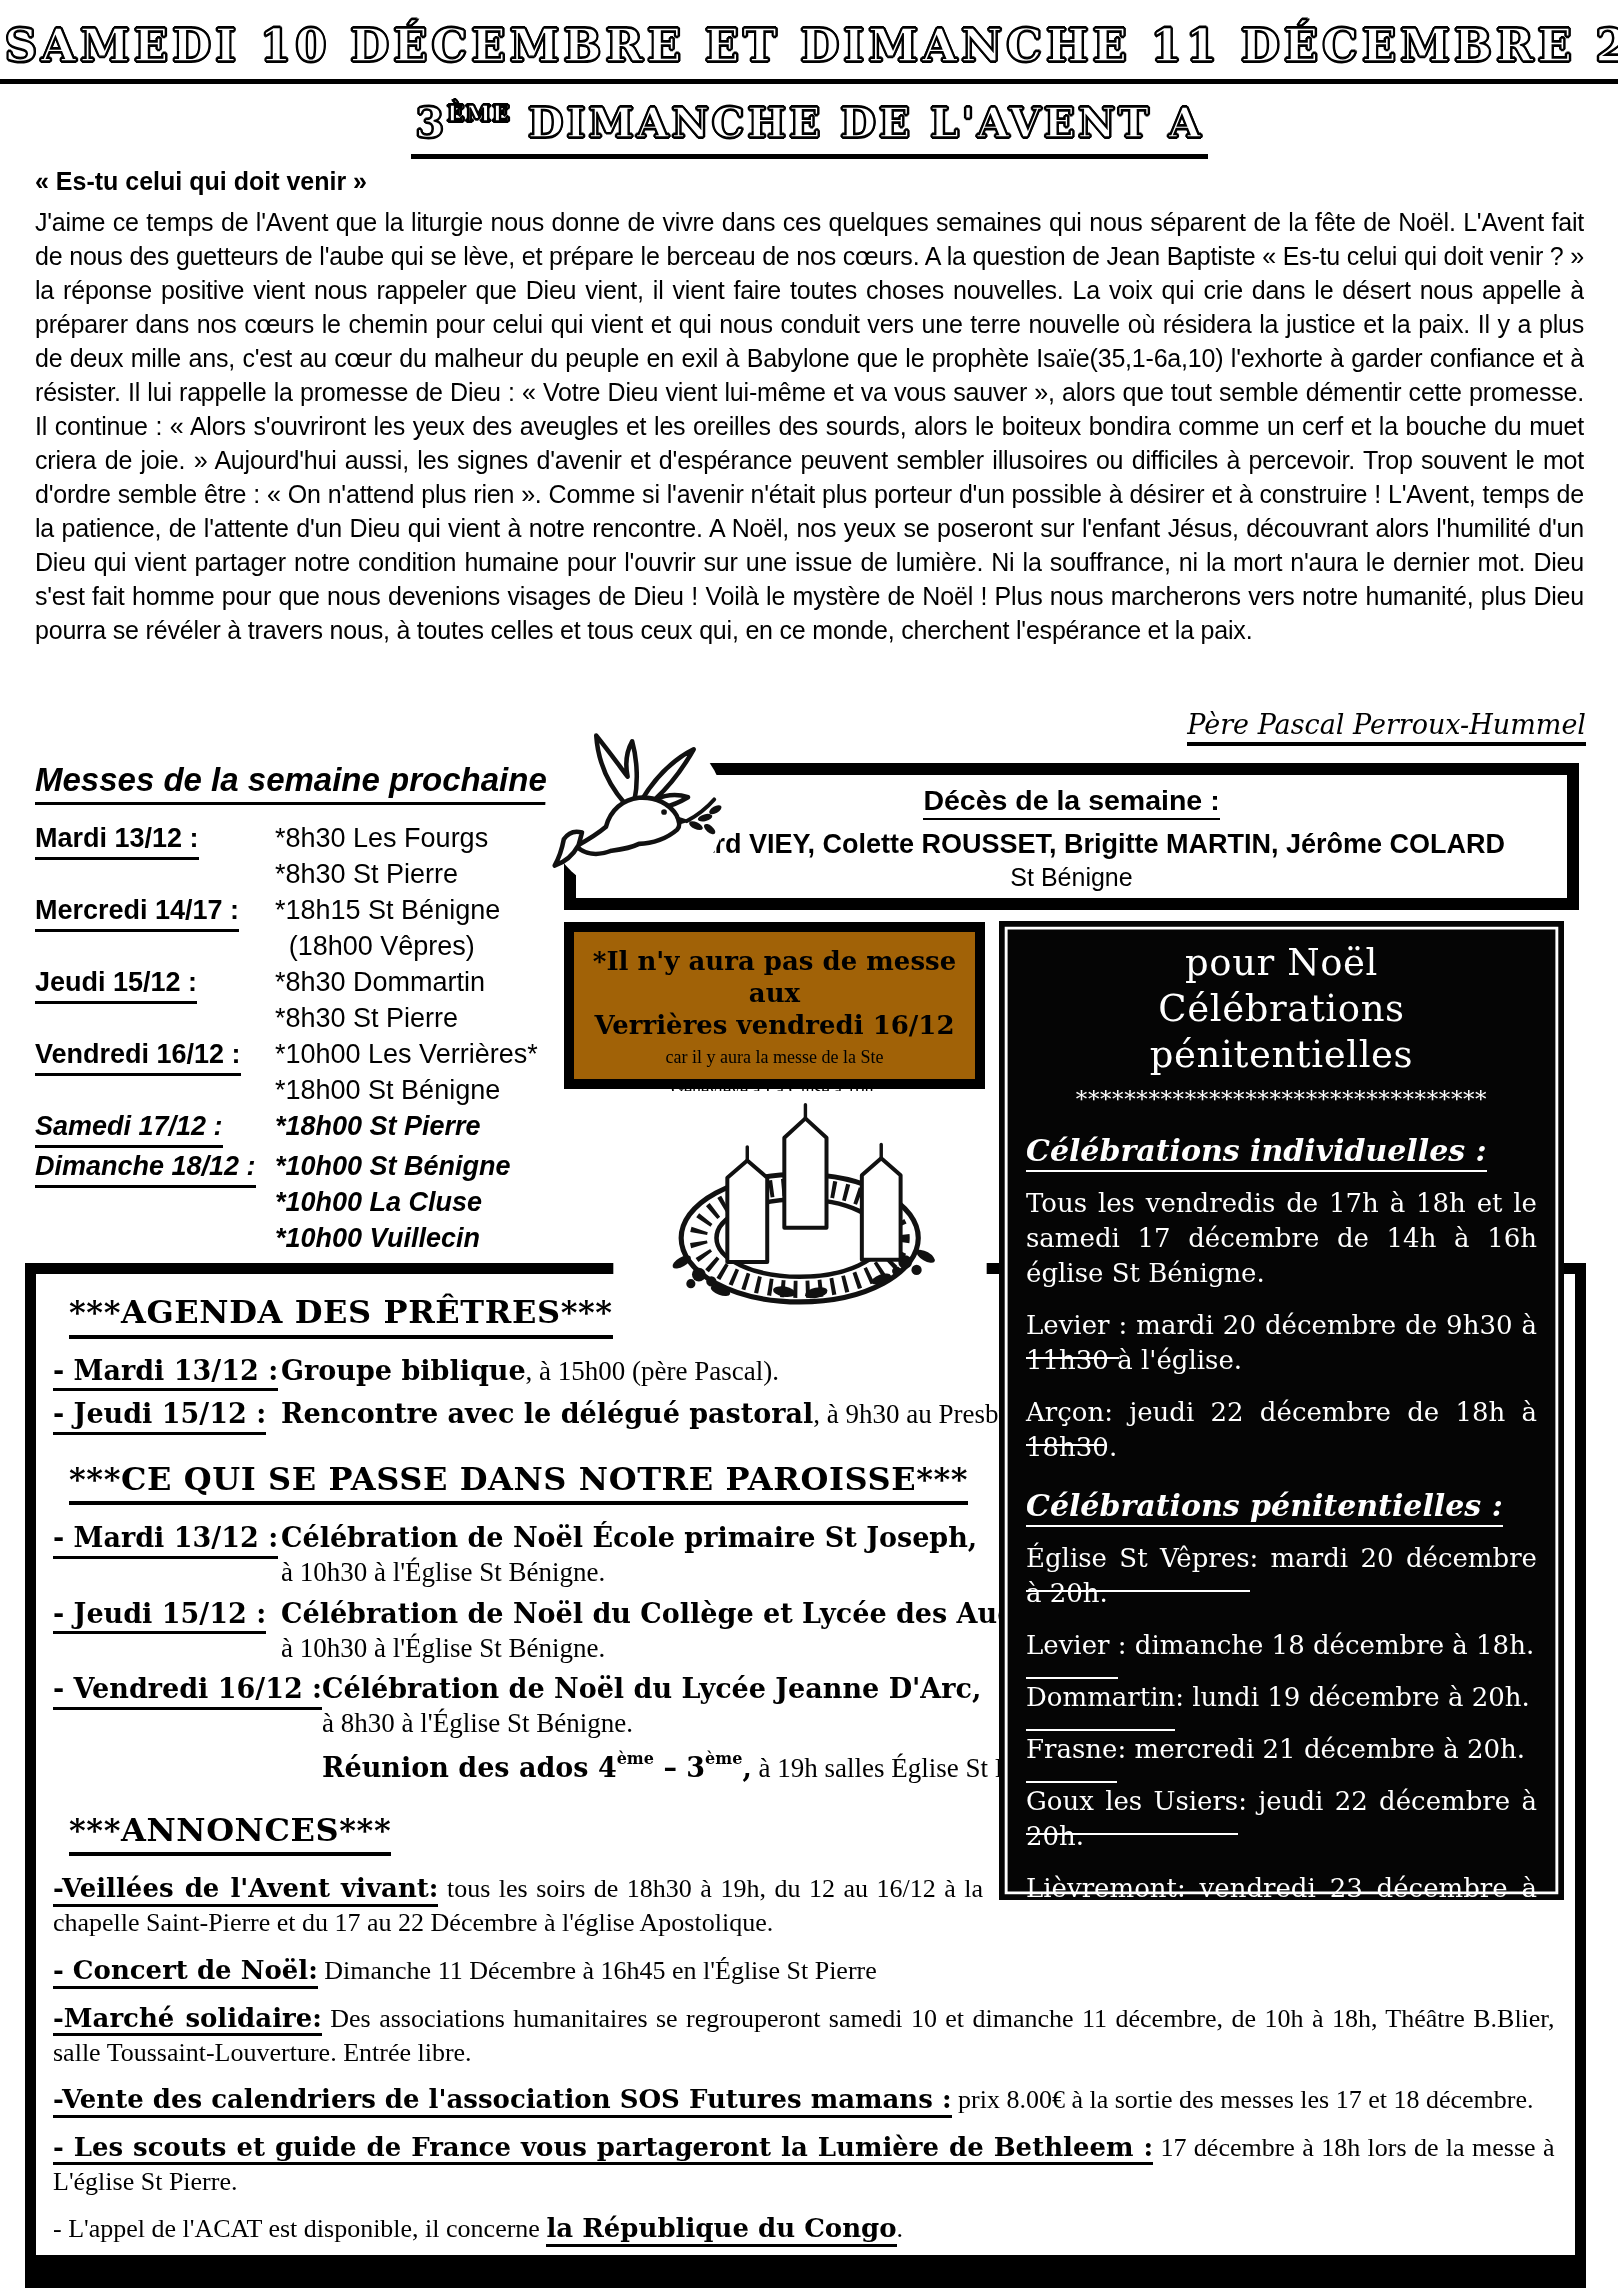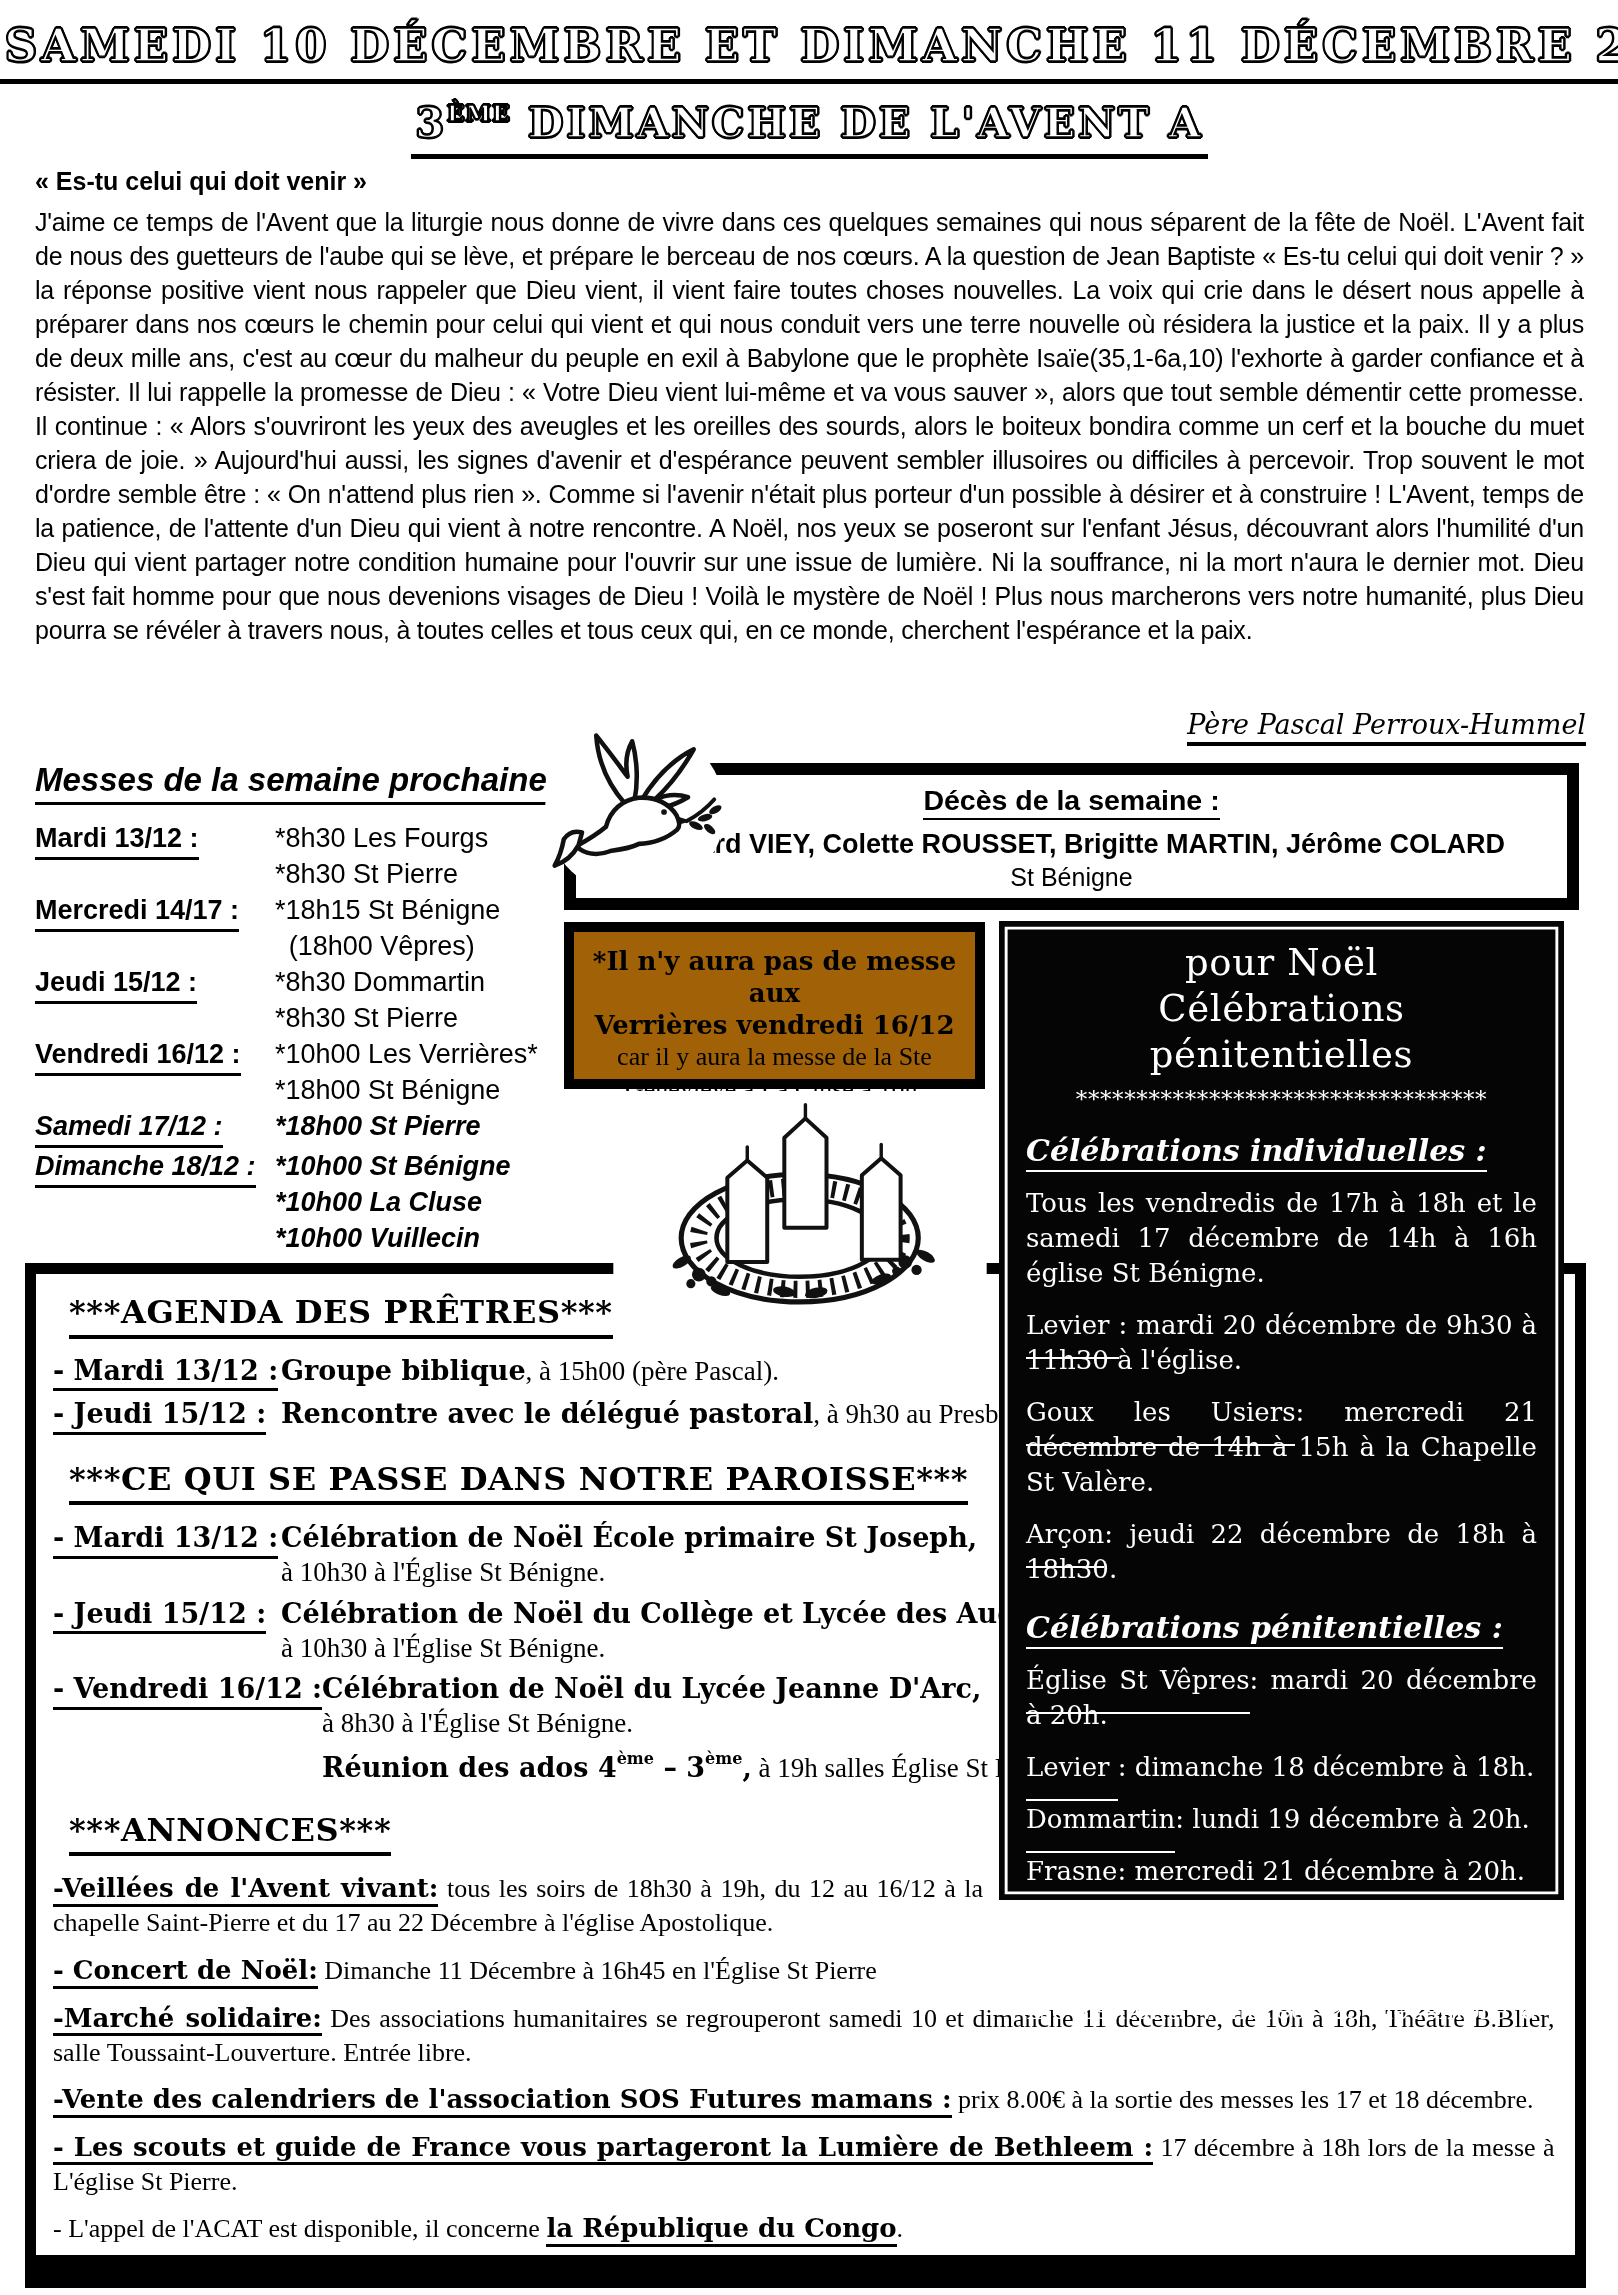--- a/index.html
+++ b/index.html
@@ -43,21 +43,21 @@
          border:12.6px solid #000;text-align:center;font-family:"Liberation Sans",sans-serif;
          padding-top:9px;z-index:4;background:#fff;}
   .deces-title{display:inline-block;font-size:28.5px;font-weight:bold;border-bottom:2.9px solid #000;
                padding-bottom:1.1px;}
   .deces-names{font-size:27px;font-weight:bold;margin-top:9px;}
   .deces-place{font-size:25px;margin-top:3.4px;}
   
   .nomass{position:absolute;left:564px;top:922px;width:421px;height:167px;box-sizing:border-box;
           border:10.3px solid #000;text-align:center;padding-top:12.6px;z-index:4;background:#a16207;}
   .nm-b{font-size:26px;font-weight:bold;font-family:"DejaVu Serif",serif;line-height:32px;}
-  .nm-r{font-size:26px;font-family:"Liberation Serif",serif;line-height:32px;}
+  .nm-r{font-size:18px;font-family:"Liberation Serif",serif;line-height:32px;}
   
   .blackbox{position:absolute;left:999px;top:921px;width:565px;height:979px;box-sizing:border-box;
             background:#050505;color:#fff;z-index:5;padding:19.4px 27px 11.4px 27px;
             box-shadow:inset 0 0 0 5.7px #050505, inset 0 0 0 8.6px #ffffff;
             font-family:"DejaVu Serif",serif;}
   .bb-title{font-size:37px;text-align:center;line-height:46px;letter-spacing:0.6px;}
   .bb-sep{text-align:center;font-size:23px;letter-spacing:0.6px;margin:8px 0 15px 0;white-space:nowrap;overflow:hidden;}
   .bb-subhead{display:inline-block;font-size:30px;font-style:italic;font-weight:bold;
               border-bottom:2.3px solid #fff;padding-bottom:2.3px;margin:5.7px 0 13.7px 0;}
   .bb-p{font-size:26px;line-height:35px;text-align:justify;margin:0 0 17px 0;}
@@ -185,21 +185,20 @@
 
   <div class="blackbox">
     <div class="bb-title">
       <div>pour Noël</div>
       <div>Célébrations pénitentielles</div>
     </div>
     <div class="bb-sep">**********************************</div>
     <div><span class="bb-subhead">Célébrations individuelles :</span></div>
     <p class="bb-p">Tous les vendredis de 17h à 18h et le samedi 17 décembre de 14h à 16h église St Bénigne.</p>
     <p class="bb-p"><span class="bb-label">Levier </span><span>: mardi 20 décembre de 9h30 à 11h30 à l'église.</span></p>
-    <p class="bb-p"><span class="bb-label">Goux les Usiers</span><span>: mercredi 21 décembre de 14h à 15h à la Chapelle St Valère.</span></p>
     <p class="bb-p"><span class="bb-label">Arçon</span><span>: jeudi 22 décembre de 18h à 18h30.</span></p>
     <div><span class="bb-subhead">Célébrations pénitentielles :</span></div>
     <p class="bb-p"><span class="bb-label">Église St Vêpres</span><span>: mardi 20 décembre à 20h.</span></p>
     <p class="bb-p"><span class="bb-label">Levier </span><span>: dimanche 18 décembre à 18h.</span></p>
     <p class="bb-p"><span class="bb-label">Dommartin</span><span>: lundi 19 décembre à 20h.</span></p>
     <p class="bb-p"><span class="bb-label">Frasne</span><span>: mercredi 21 décembre à 20h.</span></p>
     <p class="bb-p"><span class="bb-label">Goux les Usiers</span><span>: jeudi 22 décembre à 20h.</span></p>
     <p class="bb-p"><span class="bb-label">Lièvremont</span><span>: vendredi 23 décembre à 20h.</span></p>
   </div>
 

